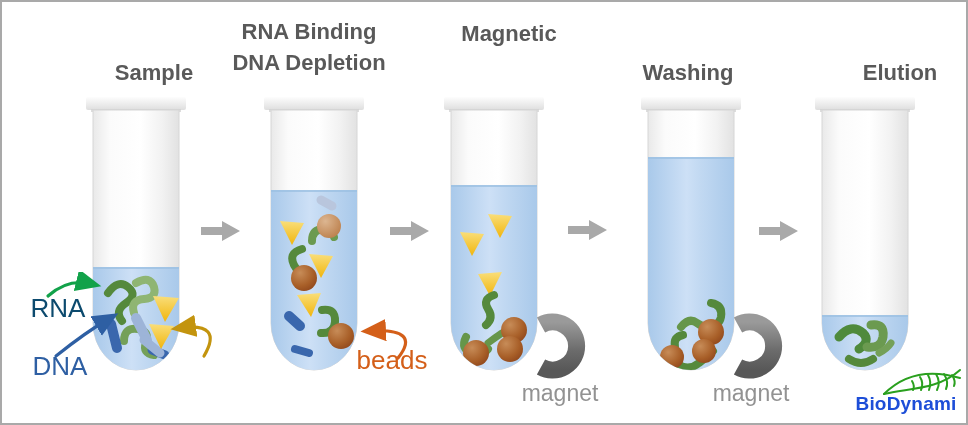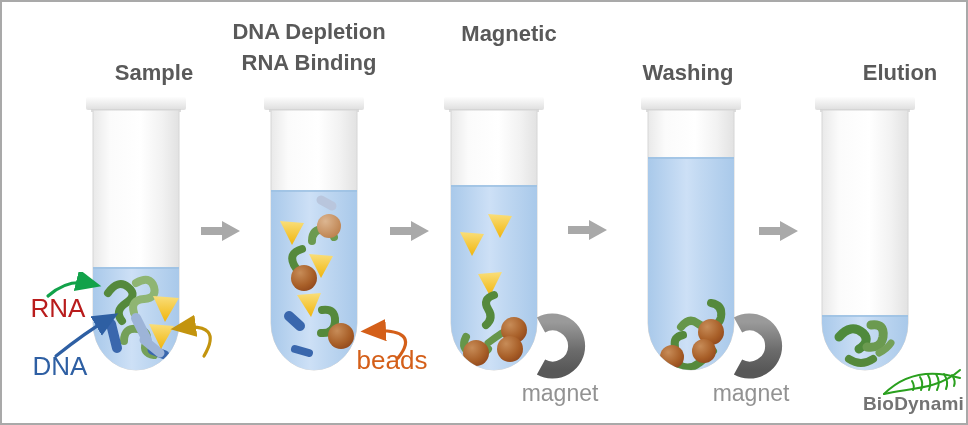--- a/index.html
+++ b/index.html
@@ -7,29 +7,29 @@
     position:relative;width:968px;height:425px;background:#ffffff;
     border:2px solid #a9a9a9;box-sizing:border-box;overflow:hidden;
     font-family:"Liberation Sans",sans-serif;
   }
   .title{
     position:absolute;color:#595959;font-weight:700;font-size:22px;
     line-height:31px;text-align:center;white-space:nowrap;
   }
   .title span{display:block;}
   .anno{position:absolute;font-size:26px;line-height:28px;text-align:center;white-space:nowrap;}
-  .anno-rna{color:#b91c1c;}
+  .anno-rna{color:#0c4a6e;}
   .anno-dna{color:#2e5fa3;}
   .anno-imp{color:#c3940e;}
   .anno-beads{color:#d45f19;}
   .magnet-label{position:absolute;color:#929292;font-size:23px;text-align:center;white-space:nowrap;}
   .tube,.flow,.overlay,.logo-icon{position:absolute;}
   .logo-text{
-    position:absolute;font-weight:700;font-size:19px;color:#737373;
-    text-align:right;letter-spacing:0.2px;white-space:nowrap;
+    position:absolute;font-weight:700;font-size:19px;color:#1d4ed8;
+    text-align:center;letter-spacing:0.2px;white-space:nowrap;
   }
 </style>
 </head>
 <body>
 
 <div class="canvas">
 
   <svg width="0" height="0" style="position:absolute" aria-hidden="true">
     <defs>
       <linearGradient id="tubeG" x1="0" y1="0" x2="1" y2="0">
@@ -95,22 +95,22 @@
       <marker id="mOrange" markerWidth="9" markerHeight="9" refX="5" refY="3.5" orient="auto">
         <path d="M0,0 L8,3.5 L0,7 Z" fill="#d45f19"></path>
         </marker>
     </defs>
   </svg>
 
   <div class="title" style="left:72px;top:55px;width:160px">
     <span>Sample</span>
   </div>
   <div class="title" style="left:222px;top:14px;width:170px">
+    <span>RNA Binding</span>
     <span>DNA Depletion</span>
-    <span>RNA Binding</span>
   </div>
   <div class="title" style="left:422px;top:16px;width:170px">
     <span>Magnetic</span>
   </div>
   <div class="title" style="left:606px;top:55px;width:160px">
     <span>Washing</span>
   </div>
   <div class="title" style="left:818px;top:55px;width:160px">
     <span>Elution</span>
   </div>

